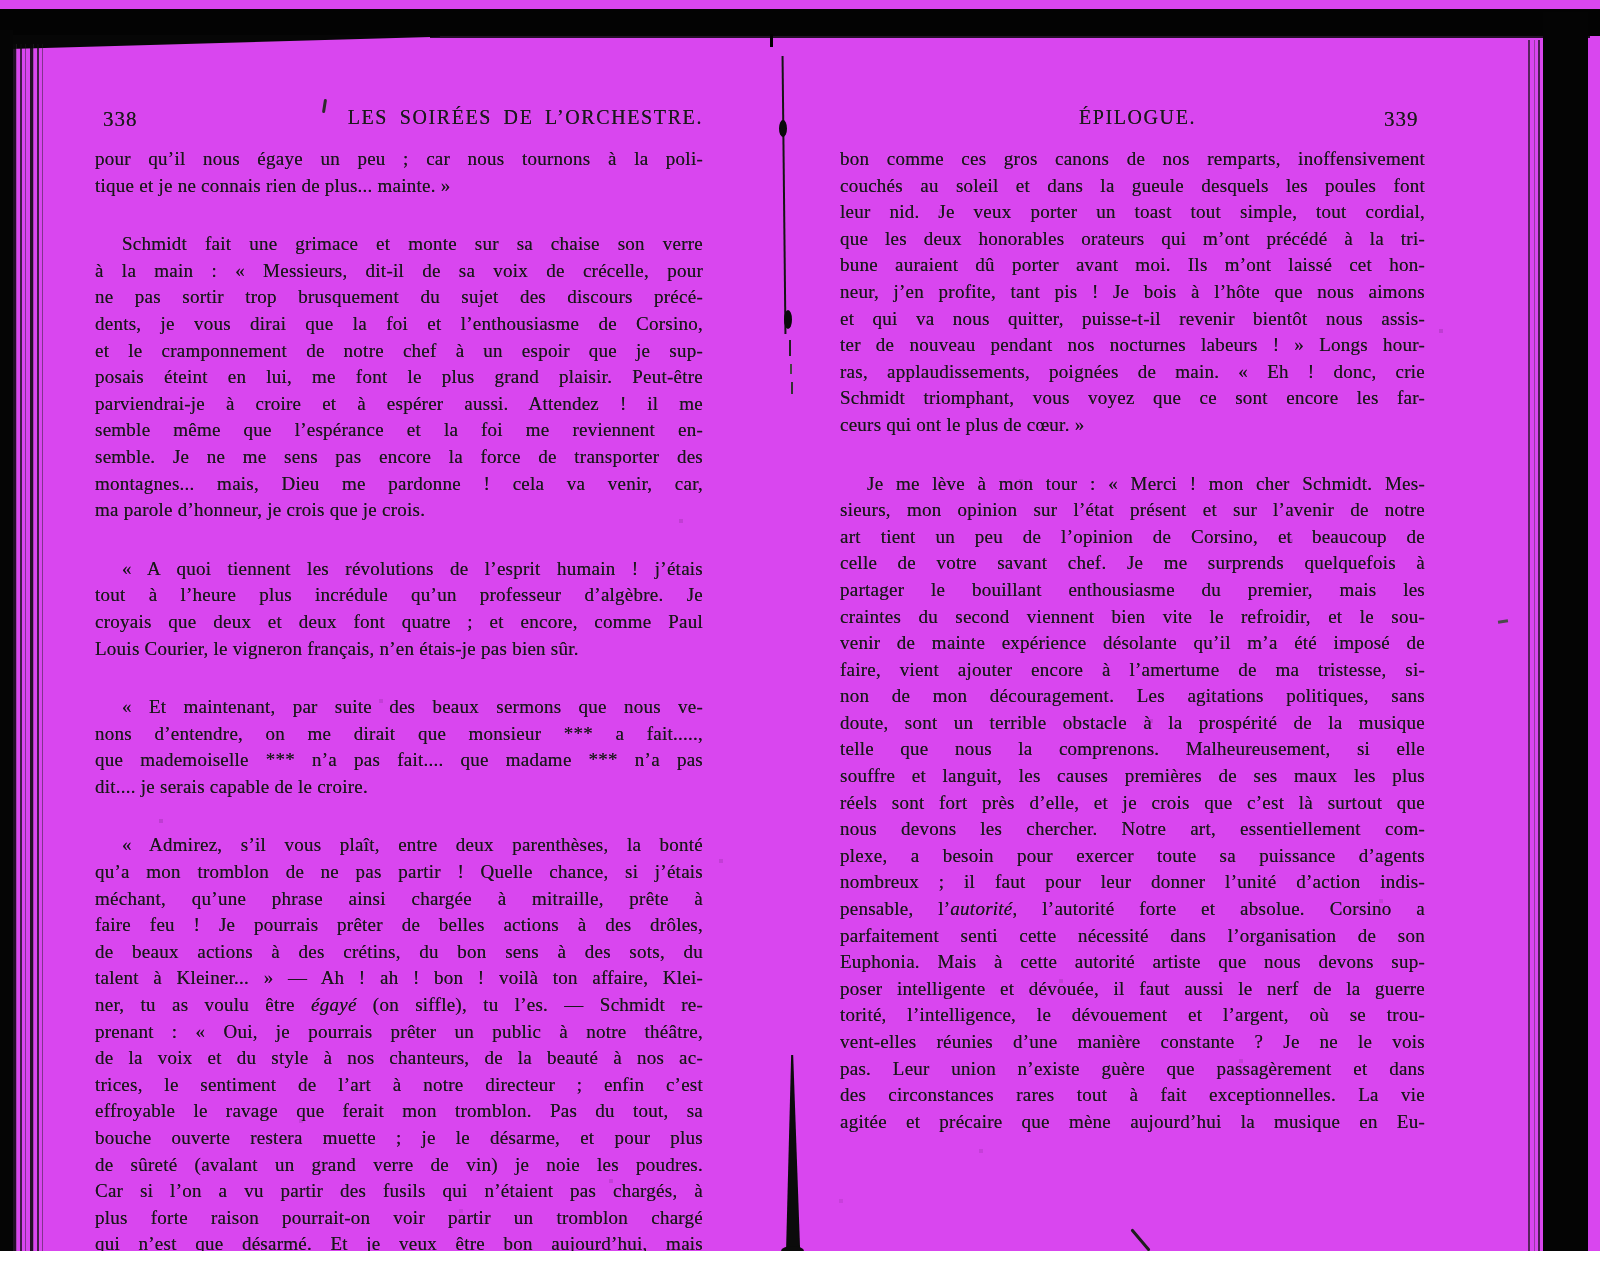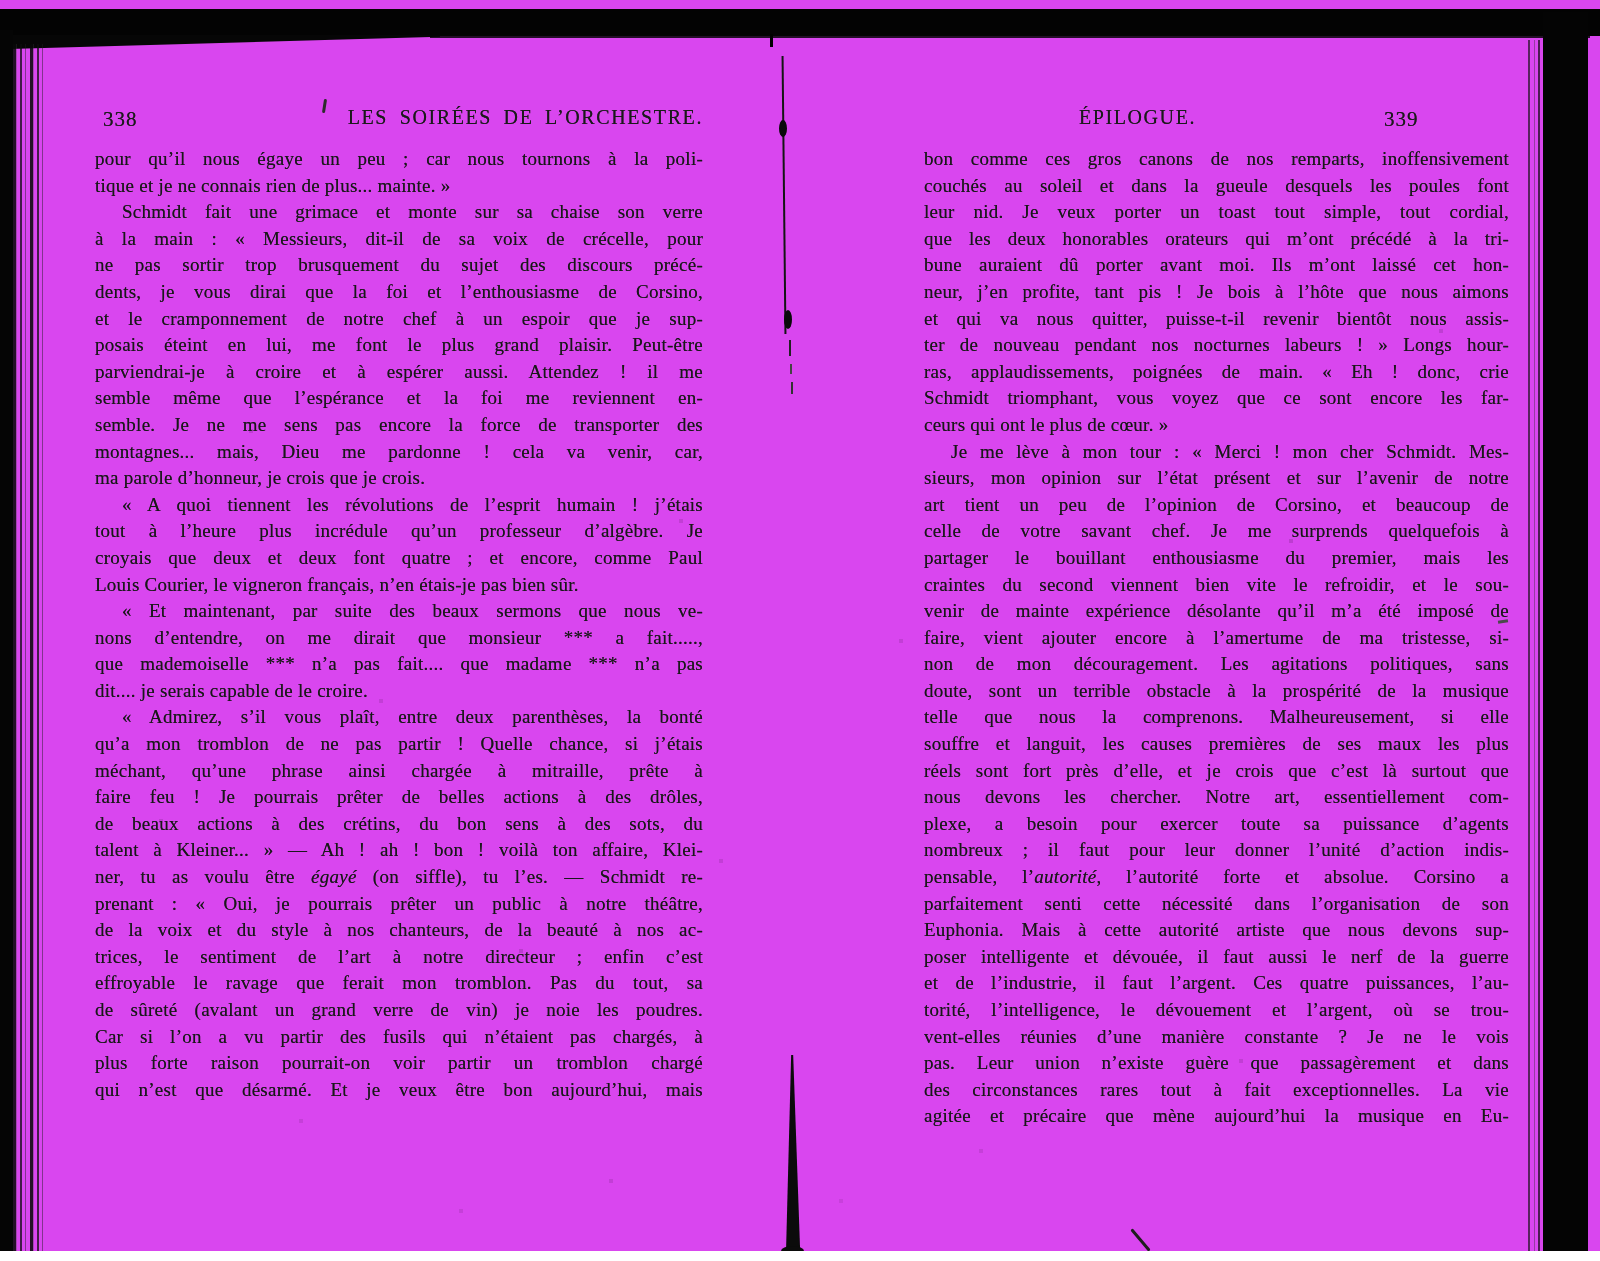--- a/index.html
+++ b/index.html
@@ -55,24 +55,24 @@
     1340px 160px 0 1px rgba(0,0,0,.12), 840px 1200px 0 1px rgba(0,0,0,.08);}
 
   
   .running-head{position:absolute;color:#1a1a1a;font-size:20px;letter-spacing:1.6px;word-spacing:5px;
     text-shadow:0 0 .6px rgba(20,20,20,.75);}
   .folio{position:absolute;color:#1a1a1a;font-size:21px;letter-spacing:1px;
     text-shadow:0 0 .6px rgba(20,20,20,.75);}
   .page-body{position:absolute;top:146px;color:#181818;font-size:19px;line-height:26.6px;
     letter-spacing:.25px;text-shadow:0 0 .55px rgba(25,25,25,.7);}
   #left-page-body{left:95px;width:608px;}
-  #right-page-body{left:924px;width:585px;}
+  #right-page-body{left:840px;width:585px;}
   .line{text-align:justify;text-align-last:justify;text-justify:inter-word;}
   .line.endline{text-align-last:left;}
-  .line.indent{text-indent:27px;}
+  .line.indent{text-indent:27px;margin-top:32px;}
   .line em{font-style:italic;}
   #left-title{left:95px;width:608px;top:106px;text-align:right;}
   #right-title{left:872px;width:585px;top:106px;text-align:center;transform:translateX(-27px);}
   #left-folio{left:103px;top:107px;}
   #right-folio{left:1384px;top:107px;}
 </style>
 </head>
 <body>
 
 <div id="scan">
@@ -128,20 +128,21 @@
       <div class="line"><span>qu’a mon tromblon de ne pas partir ! Quelle chance, si j’étais</span></div>
       <div class="line"><span>méchant, qu’une phrase ainsi chargée à mitraille, prête à</span></div>
       <div class="line"><span>faire feu ! Je pourrais prêter de belles actions à des drôles,</span></div>
       <div class="line"><span>de beaux actions à des crétins, du bon sens à des sots, du</span></div>
       <div class="line"><span>talent à Kleiner... » — Ah ! ah ! bon ! voilà ton affaire, Klei-</span></div>
       <div class="line"><span>ner, tu as voulu être </span><em>égayé</em><span> (on siffle), tu l’es. — Schmidt re-</span></div>
       <div class="line"><span>prenant : « Oui, je pourrais prêter un public à notre théâtre,</span></div>
       <div class="line"><span>de la voix et du style à nos chanteurs, de la beauté à nos ac-</span></div>
       <div class="line"><span>trices, le sentiment de l’art à notre directeur ; enfin c’est</span></div>
       <div class="line"><span>effroyable le ravage que ferait mon tromblon. Pas du tout, sa</span></div>
+      <div class="line"><span>bouche ouverte restera muette ; je le désarme, et pour plus</span></div>
       <div class="line"><span>de sûreté (avalant un grand verre de vin) je noie les poudres.</span></div>
       <div class="line"><span>Car si l’on a vu partir des fusils qui n’étaient pas chargés, à</span></div>
       <div class="line"><span>plus forte raison pourrait-on voir partir un tromblon chargé</span></div>
       <div class="line"><span>qui n’est que désarmé. Et je veux être bon aujourd’hui, mais</span></div>
     </div>
 
   <div class="running-head" id="right-title">ÉPILOGUE.</div>
   <div class="folio" id="right-folio">339</div>
   <div class="page-body" id="right-page-body">
       <div class="line"><span>bon comme ces gros canons de nos remparts, inoffensivement</span></div>
@@ -168,21 +169,20 @@
       <div class="line"><span>telle que nous la comprenons. Malheureusement, si elle</span></div>
       <div class="line"><span>souffre et languit, les causes premières de ses maux les plus</span></div>
       <div class="line"><span>réels sont fort près d’elle, et je crois que c’est là surtout que</span></div>
       <div class="line"><span>nous devons les chercher. Notre art, essentiellement com-</span></div>
       <div class="line"><span>plexe, a besoin pour exercer toute sa puissance d’agents</span></div>
       <div class="line"><span>nombreux ; il faut pour leur donner l’unité d’action indis-</span></div>
       <div class="line"><span>pensable, l’</span><em>autorité</em><span>, l’autorité forte et absolue. Corsino a</span></div>
       <div class="line"><span>parfaitement senti cette nécessité dans l’organisation de son</span></div>
       <div class="line"><span>Euphonia. Mais à cette autorité artiste que nous devons sup-</span></div>
       <div class="line"><span>poser intelligente et dévouée, il faut aussi le nerf de la guerre</span></div>
-      <div class="line"><span>et de l’industrie, il faut l’argent. Ces quatre puissances, l’au-</span></div>
       <div class="line"><span>torité, l’intelligence, le dévouement et l’argent, où se trou-</span></div>
       <div class="line"><span>vent-elles réunies d’une manière constante ? Je ne le vois</span></div>
       <div class="line"><span>pas. Leur union n’existe guère que passagèrement et dans</span></div>
       <div class="line"><span>des circonstances rares tout à fait exceptionnelles. La vie</span></div>
       <div class="line"><span>agitée et précaire que  mène aujourd’hui la musique en Eu-</span></div>
     </div>
 
 </div>
 
 </body></html>

